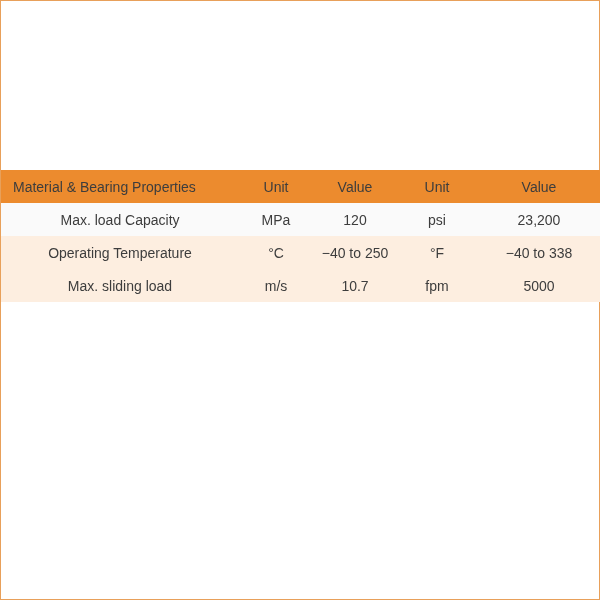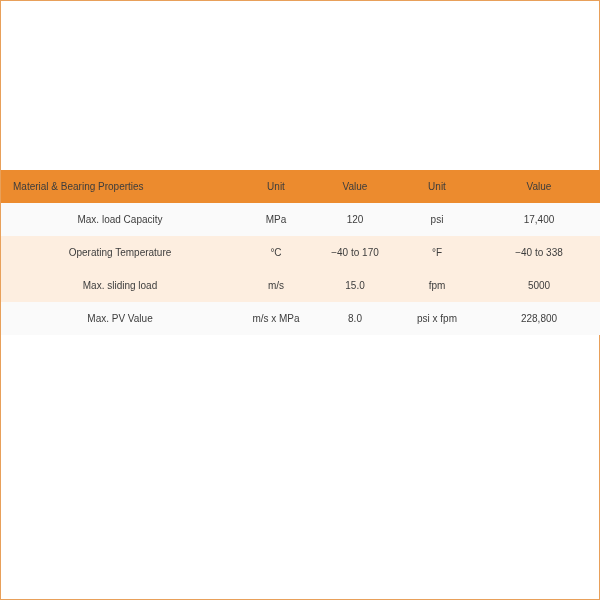--- a/index.html
+++ b/index.html
@@ -29,21 +29,21 @@
   }
   table.props {
     border-collapse: collapse;
     width: 600px;
     table-layout: fixed;
   }
   table.props th, table.props td {
     padding: 0;
     margin: 0;
     height: 33px;
-    font-size: 10px;
+    font-size: 14px;
     text-align: center;
     vertical-align: middle;
     color: #3d3d3d;
     font-weight: normal;
   }
   thead tr {
     background: #ec8b2e;
   }
   thead th {
     color: #ffffff;
@@ -93,39 +93,32 @@
           <th>Unit</th>
           <th>Value</th>
         </tr>
       </thead>
       <tbody>
         <tr class="even">
           <td class="first">Max. load Capacity</td>
           <td>MPa</td>
           <td>120</td>
           <td>psi</td>
-          <td>17,400</td>
+          <td>23,200</td>
         </tr>
         <tr class="odd">
           <td class="first">Operating Temperature</td>
           <td>°C</td>
-          <td>−40 to 170</td>
+          <td>−40 to 250</td>
           <td>°F</td>
           <td>−40 to 338</td>
         </tr>
         <tr class="odd">
           <td class="first">Max. sliding load</td>
           <td>m/s</td>
-          <td>15.0</td>
+          <td>10.7</td>
           <td>fpm</td>
           <td>5000</td>
-        </tr>
-        <tr class="even">
-          <td class="first">Max. PV Value</td>
-          <td>m/s x MPa</td>
-          <td>8.0</td>
-          <td>psi x fpm</td>
-          <td>228,800</td>
         </tr>
       </tbody>
     </table>
   </div>
 </div>
 
 </body></html>

